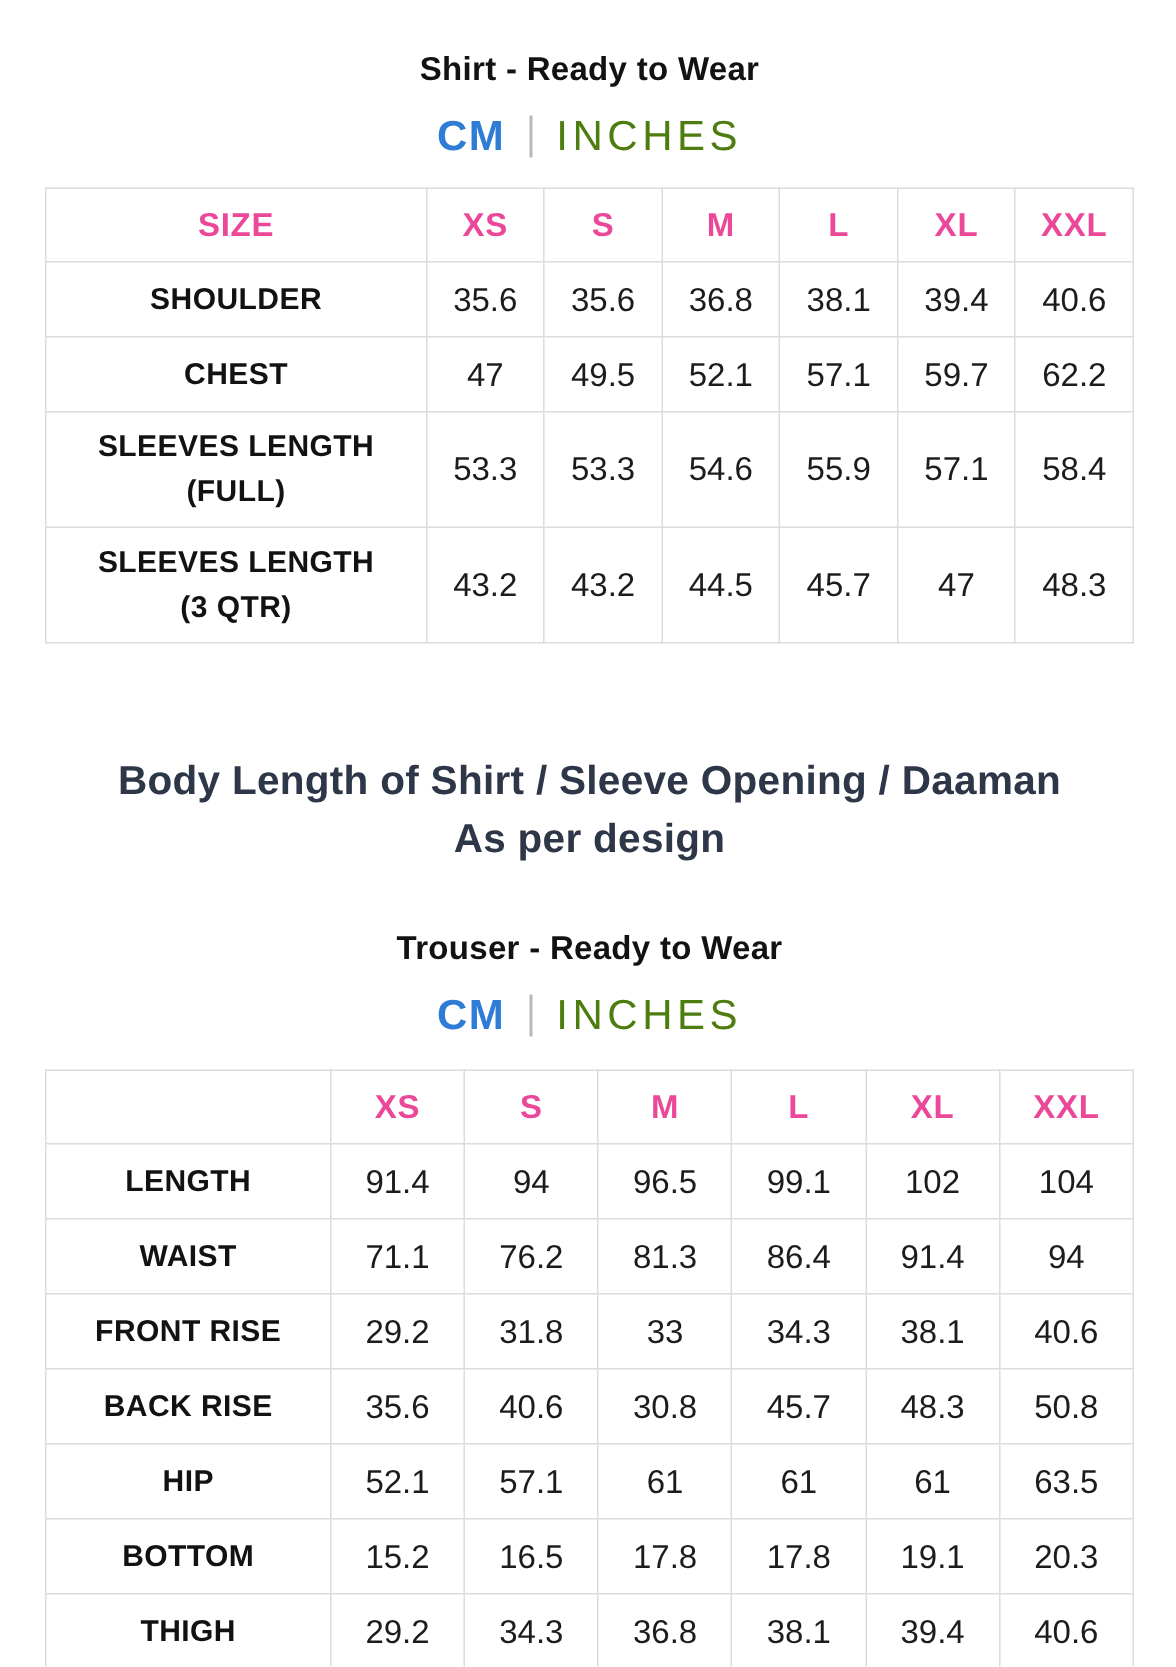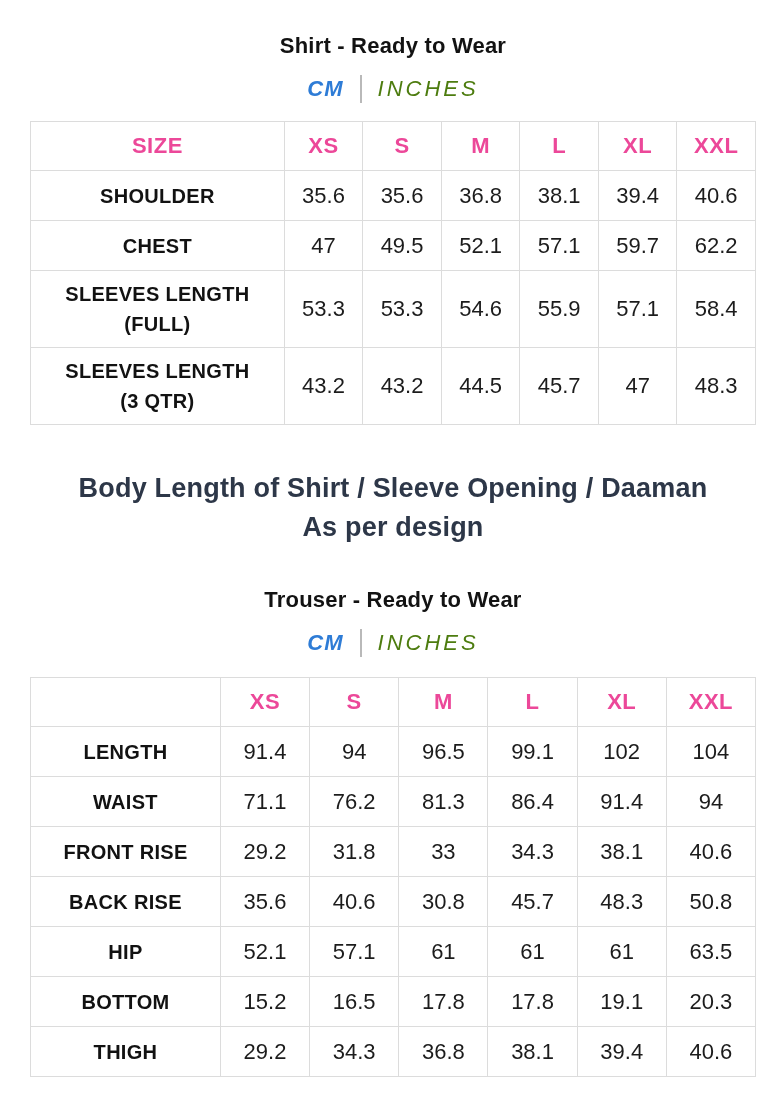--- a/index.html
+++ b/index.html
@@ -24,22 +24,21 @@
     color: #121212;
   }
   .shirt-title { padding-top: 33px; }
   .trouser-title { padding-top: 40px; }
   .unit-toggle {
     display: flex;
     justify-content: center;
     align-items: center;
     gap: 16px;
     margin-top: 16px;
-    font-size: 22px;
-    font-style: italic;
+    font-size: 28px;
   }
   .unit-cm {
     color: #2e7cd6;
     font-weight: 700;
     letter-spacing: 1px;
     cursor: pointer;
   }
   .unit-sep {
     width: 2px;
     height: 28px;
@@ -82,21 +81,21 @@
   tbody td {
     font-size: 22px;
     font-weight: 400;
     color: #1c1c1c;
     height: 50px;
     padding: 4px 2px;
   }
   .shirt-table col.label-col { width: 35%; }
   .trouser-table col.label-col { width: 26.2%; }
   .note-heading {
-    margin-top: 44px;
+    margin-top: 72px;
     text-align: center;
     font-size: 27px;
     font-weight: 700;
     line-height: 1.45;
     color: #2d3748;
     letter-spacing: 0.2px;
   }
   .trouser-table { margin-top: 20px; }
 </style>
 </head>

